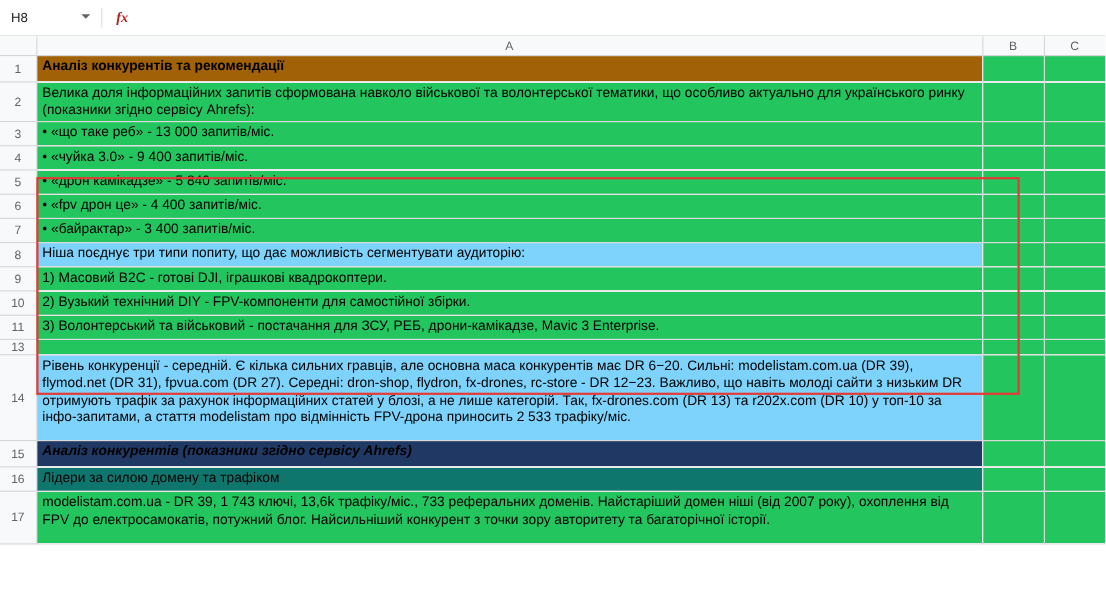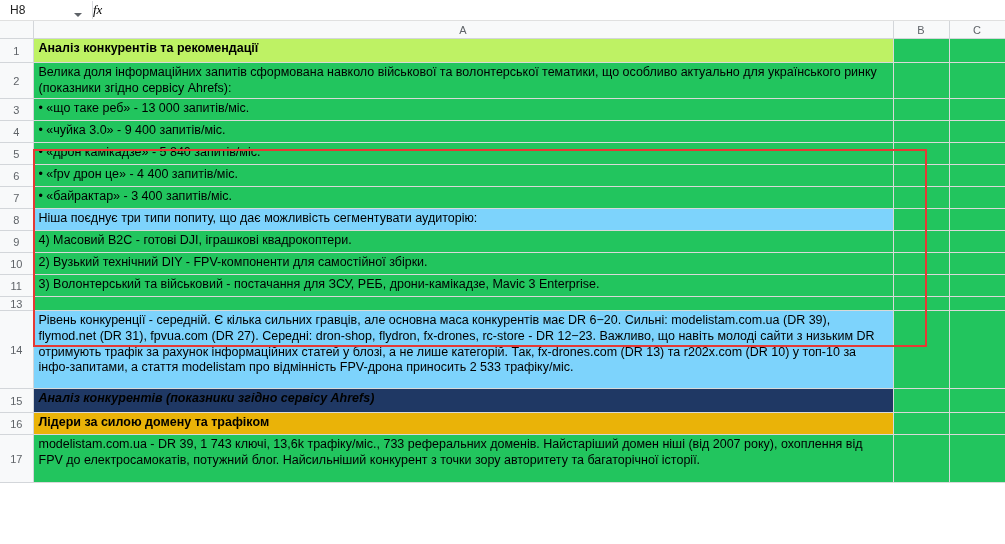--- a/index.html
+++ b/index.html
@@ -11,21 +11,21 @@
   #app {
     width: 1005px;
     height: 544px;
     position: relative;
     overflow: hidden;
     background: #ffffff;
   }
 
   
   .formula-bar {
-    height: 21px;
+    height: 33px;
     display: flex;
     align-items: center;
     border-bottom: 1px solid #e0e0e0;
     background: #ffffff;
     box-sizing: border-box;
   }
   .namebox {
     width: 92px;
     height: 100%;
     display: flex;
@@ -47,25 +47,26 @@
     border-right: 4px solid transparent;
     border-top: 4px solid #5f6368;
   }
   .nb-divider {
     width: 1px;
     height: 18px;
     background: #dadce0;
   }
   .fx {
     width: 36px;
-    text-align: left;
+    text-align: center;
     font-family: "Liberation Serif", serif;
     font-style: italic;
     font-size: 13px;
-    color: #000000;
+    color: #b91c1c;
+    font-weight: bold;
   }
   .formula-input {
     flex: 1;
     height: 100%;
     font-size: 12px;
     color: #222;
     display: flex;
     align-items: center;
     padding-left: 2px;
   }
@@ -122,43 +123,43 @@
     color: #000;
     vertical-align: top;
     line-height: 1.25;
     overflow: hidden;
     white-space: normal;
   }
   td.cell.empty { padding: 0; }
 
   
   .s-title {
-    background: #bef264;
+    background: #a16207;
     color: #ffffff;
     font-weight: bold;
     font-size: 14px;
     vertical-align: middle;
     margin-left: 28px;
   }
   .s-sect {
     background: #1f3864;
     color: #ffffff;
     font-weight: bold;
     font-size: 13px;
     vertical-align: middle;
     font-style: italic;
   }
   .s-light {
     background: #7dd3fc;
     color: #000;
   }
   .s-lightbold {
-    background: #eab308;
+    background: #0f766e;
     color: #000;
-    font-weight: bold;
+    font-weight: normal;
   }
   .s-plain {
     background: #22c55e;
   }
   .s-mid {
     vertical-align: middle;
   }
 
   
   .sel-rect {
@@ -243,21 +244,21 @@
           <td class="cell s-plain empty"></td>
         </tr>
         <tr style="height:22px">
           <td class="rowhead">8</td>
           <td class="cell s-light s-mid">Ніша поєднує три типи попиту, що дає можливість сегментувати аудиторію:</td>
           <td class="cell s-plain empty"></td>
           <td class="cell s-plain empty"></td>
         </tr>
         <tr style="height:22px">
           <td class="rowhead">9</td>
-          <td class="cell s-plain s-mid">4) Масовий B2C - готові DJI, іграшкові квадрокоптери.</td>
+          <td class="cell s-plain s-mid">1) Масовий B2C - готові DJI, іграшкові квадрокоптери.</td>
           <td class="cell s-plain empty"></td>
           <td class="cell s-plain empty"></td>
         </tr>
         <tr style="height:22px">
           <td class="rowhead">10</td>
           <td class="cell s-plain s-mid">2) Вузький технічний DIY - FPV-компоненти для самостійної збірки.</td>
           <td class="cell s-plain empty"></td>
           <td class="cell s-plain empty"></td>
         </tr>
         <tr style="height:22px">

